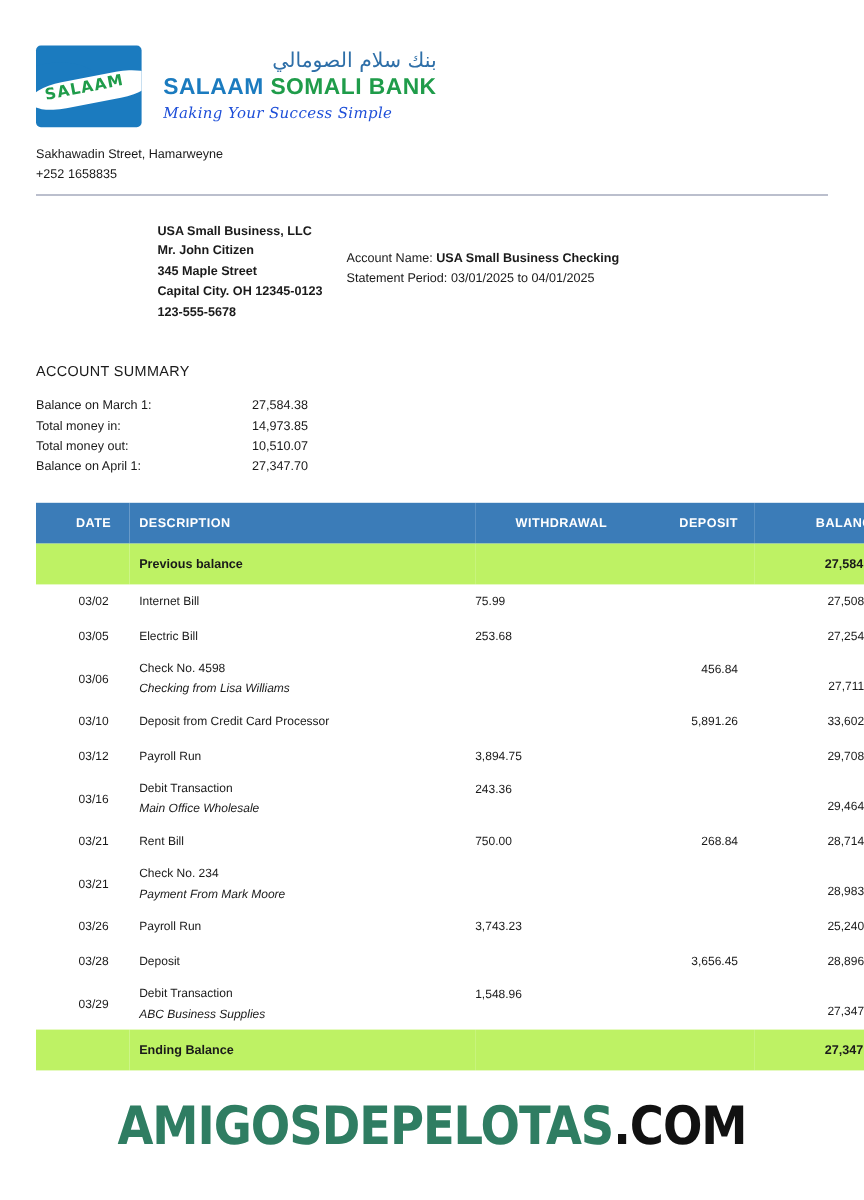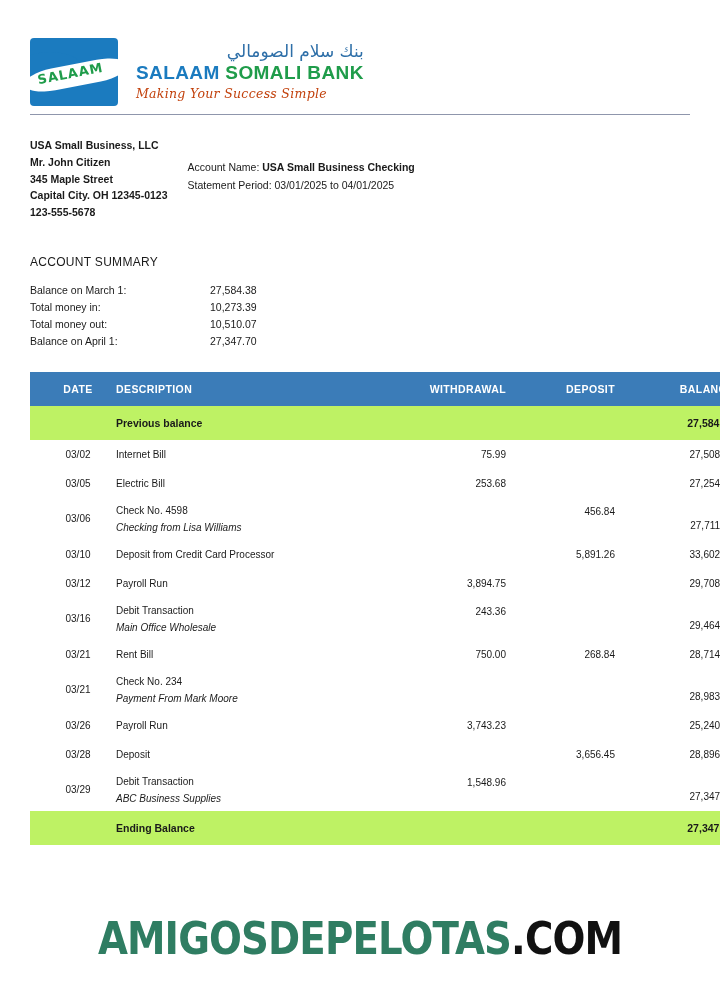--- a/index.html
+++ b/index.html
@@ -88,42 +88,42 @@
     letter-spacing: 0.4px;
     margin-top: 2px;
     line-height: 1.1;
   }
   .logo-name .blue { color: #1b7bbf; }
   .logo-name .green { color: #1f9c4a; }
   .logo-tagline {
     font-family: "DejaVu Serif", serif;
     font-style: italic;
     font-size: 12.5px;
-    color: #c2410c;
+    color: #1d4ed8;
     margin-top: 2px;
     letter-spacing: 0.3px;
   }
 
   
   .bank-address {
     margin-top: 16px;
     font-size: 10.5px;
     line-height: 1.5;
     color: #1a1a1a;
   }
   .divider {
     margin-top: 8px;
     border-top: 1.5px solid #8f96ac;
     width: 100%;
   }
 
   
   .info-row {
     display: flex;
-    justify-content: flex-start;
+    justify-content: center;
     margin-top: 22px;
     gap: 20px;
   }
   .customer {
     font-size: 10.5px;
     font-weight: bold;
     line-height: 1.6;
   }
   .acct-meta {
     font-size: 10.5px;
@@ -174,21 +174,21 @@
   .txn-table th.c-dep  { width: 95px;  text-align: right; padding-right: 14px; }
   .txn-table th.c-bal  { width: 105px; text-align: right; padding-right: 18px; }
 
   .txn-table td {
     padding: 9px 0;
     vertical-align: middle;
     color: #1a1a1a;
   }
   .txn-table td.c-date { padding-left: 18px; text-align: center; }
   .txn-table td.c-desc { padding-left: 8px; }
-  .txn-table td.c-wd   { text-align: right; padding-right: 14px; }
+  .txn-table td.c-wd   { padding-right: 14px; }
   .txn-table td.c-dep  { text-align: right; padding-right: 14px; }
   .txn-table td.c-bal  { text-align: right; padding-right: 18px; }
 
   .txn-table tr.band td {
     background: #bef264;
     font-weight: bold;
     font-size: 10.5px;
     padding-top: 11px;
     padding-bottom: 11px;
   }
@@ -232,20 +232,24 @@
     <div class="logo-text">
       <div class="logo-arabic">بنك سلام الصومالي</div>
       <div class="logo-name">
         <span class="blue">SALAAM</span>
         <span class="green">SOMALI BANK</span>
       </div>
       <div class="logo-tagline">Making Your Success Simple</div>
     </div>
   </div>
 
+  <div class="bank-address">
+    <div>Sakhawadin Street, Hamarweyne</div>
+    <div>+252 1658835</div>
+  </div>
   <div class="divider"></div>
 
   <div class="info-row">
     <div class="customer">
       <div>USA Small Business, LLC</div>
       <div>Mr. John Citizen</div>
       <div>345 Maple Street</div>
       <div>Capital City. OH 12345-0123</div>
       <div>123-555-5678</div>
     </div>
@@ -263,21 +267,21 @@
 
   <div class="summary-title">ACCOUNT SUMMARY</div>
   <table class="summary-table">
     <tbody>
       <tr>
         <td class="label">Balance on March 1:</td>
         <td class="value">27,584.38</td>
       </tr>
       <tr>
         <td class="label">Total money in:</td>
-        <td class="value">10,273.39</td>
+        <td class="value">14,973.85</td>
       </tr>
       <tr>
         <td class="label">Total money out:</td>
         <td class="value">10,510.07</td>
       </tr>
       <tr>
         <td class="label">Balance on April 1:</td>
         <td class="value">27,347.70</td>
       </tr>
     </tbody>

